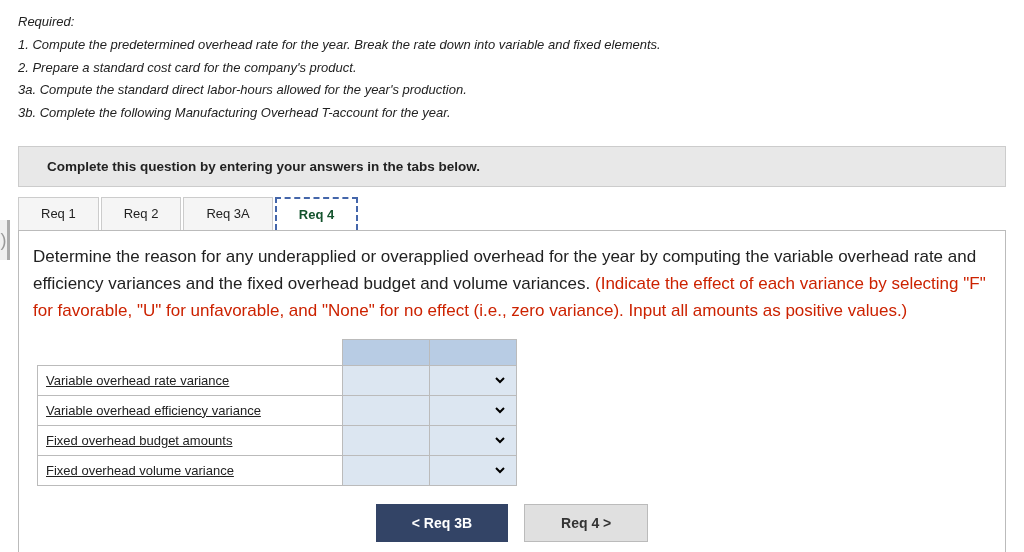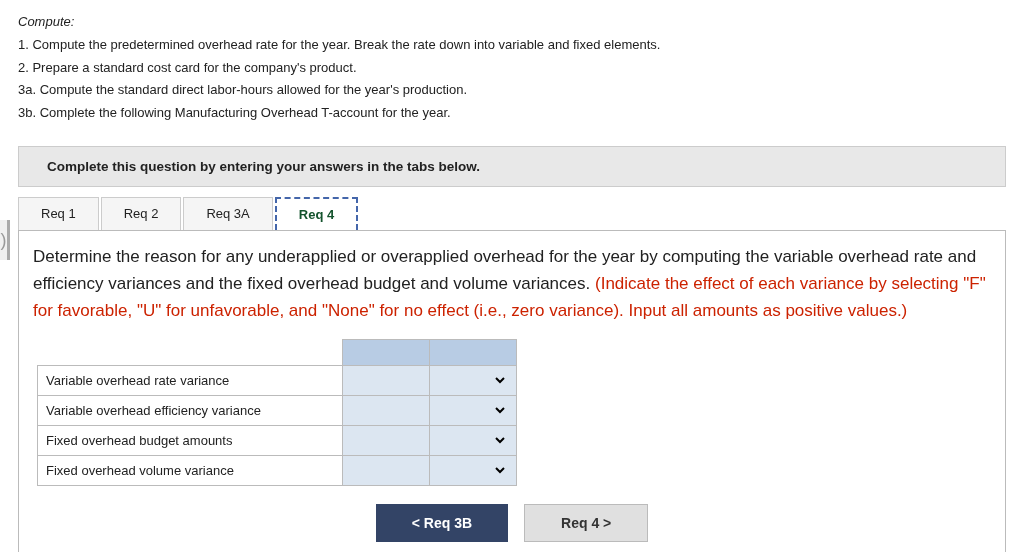--- a/index.html
+++ b/index.html
@@ -21,20 +21,21 @@
 
     .required-section {
       padding: 12px 18px 10px 18px;
       background: #fff;
       font-size: 13px;
       line-height: 1.6;
     }
 
     .required-section p {
       margin-bottom: 2px;
+      font-style: italic;
     }
 
     .complete-banner {
       background: #e8e8e8;
       border: 1px solid #ccc;
       margin: 10px 18px;
       padding: 12px 28px;
       font-weight: bold;
       font-size: 13.5px;
     }
@@ -106,20 +107,21 @@
       border: none;
     }
 
     .variance-table tbody td {
       height: 30px;
     }
 
     .variance-table tbody td.label-cell {
       background: #fff;
       width: 280px;
+      text-decoration: underline;
     }
 
     .variance-table tbody td.input-cell {
       background: #dce6f1;
       width: 80px;
       border-right: 1px solid #bbb;
     }
 
     .variance-table tbody td.select-cell {
       background: #dce6f1;
@@ -197,21 +199,21 @@
 </head>
 <body>
 
 <div class="page-wrapper">
 
   <div class="left-indicator">
     <span>)</span>
   </div>
 
   <div class="required-section">
-    <p style="font-style:italic;">Compute:</p>
+    <p style="font-style:italic;">Required:</p>
     <p>1. Compute the predetermined overhead rate for the year. Break the rate down into variable and fixed elements.</p>
     <p>2. Prepare a standard cost card for the company's product.</p>
     <p>3a. Compute the standard direct labor-hours allowed for the year's production.</p>
     <p>3b. Complete the following Manufacturing Overhead T-account for the year.</p>
   </div>
 
   <div class="complete-banner">
     <span>Complete this question by entering your answers in the tabs below.</span>
   </div>
 

